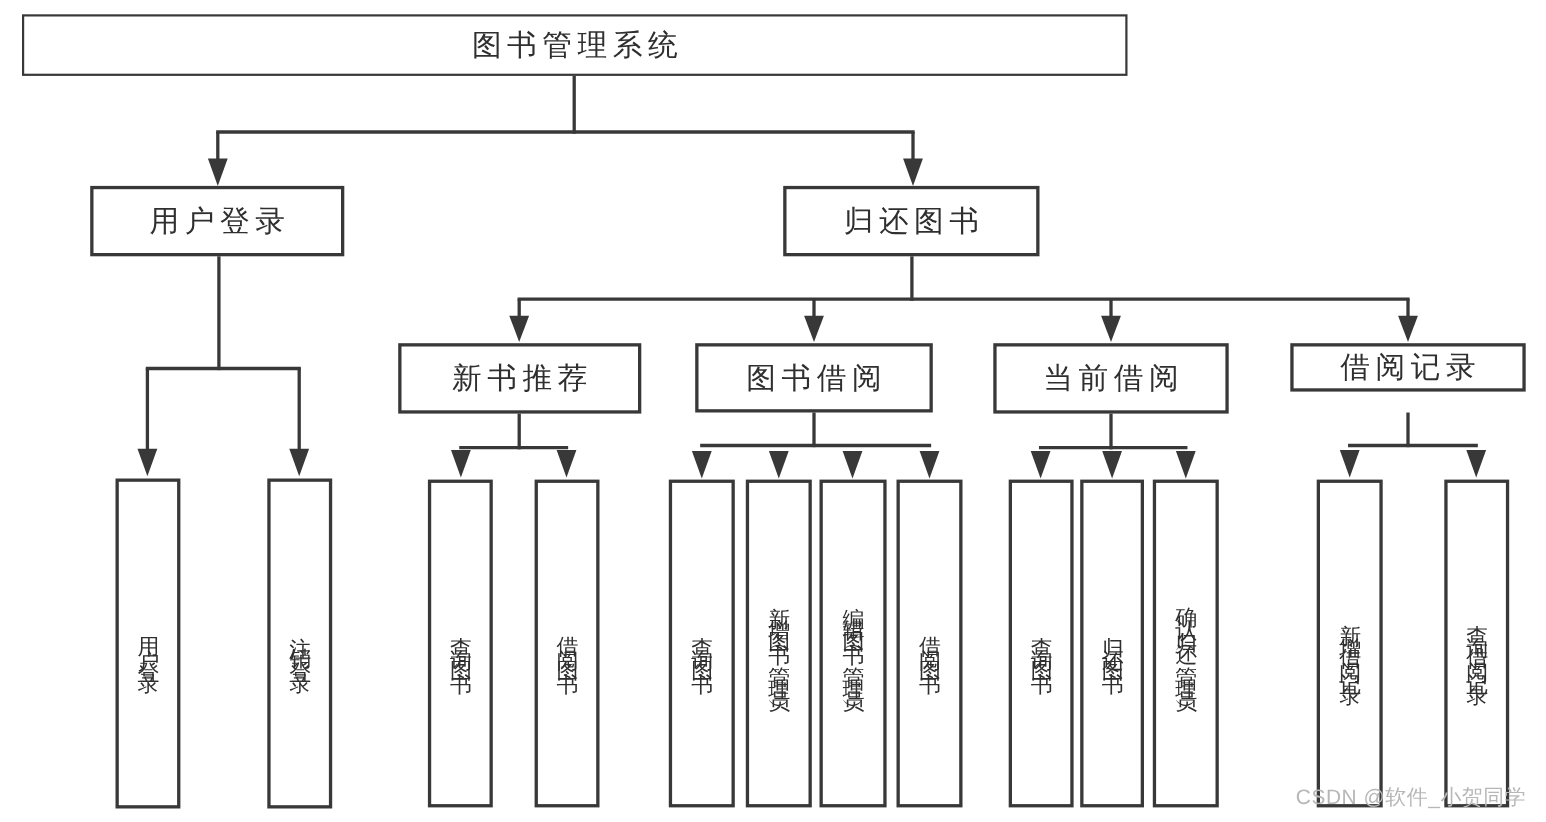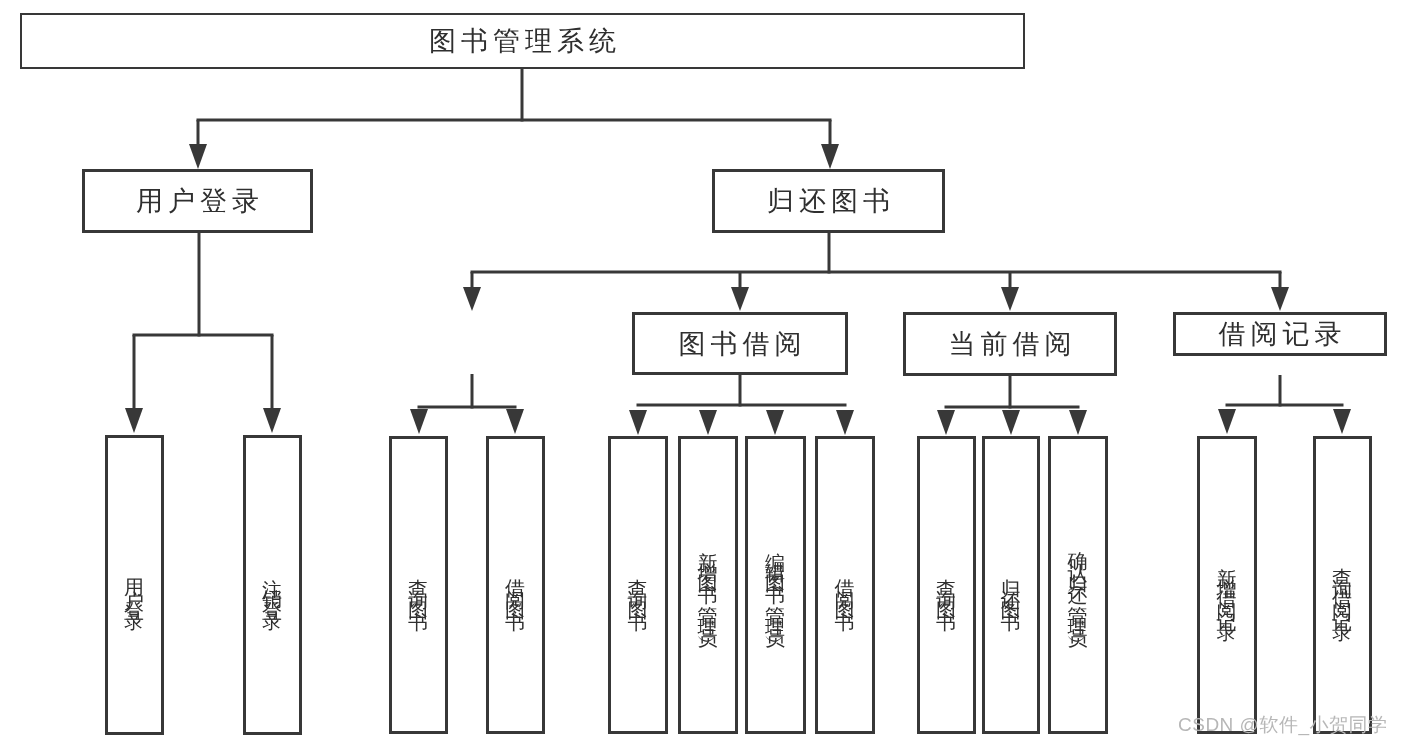--- a/index.html
+++ b/index.html
@@ -120,20 +120,21 @@
       <path d="M1218 409 L1236 409 L1227 434 Z"></path>
       <path d="M1333 409 L1351 409 L1342 434 Z"></path>
     </g>
   </svg>
 
   <div class="box h root" style="left:20px; top:13px; width:1005px; height:56px;">图书管理系统</div>
 
   <div class="box h" style="left:82px; top:169px; width:231px; height:64px;">用户登录</div>
   <div class="box h" style="left:712px; top:169px; width:233px; height:64px;">归还图书</div>
 
+  <div class="box h" style="left:362px; top:312px; width:221px; height:64px;">新书推荐</div>
   <div class="box h" style="left:632px; top:312px; width:216px; height:63px;">图书借阅</div>
   <div class="box h" style="left:903px; top:312px; width:214px; height:64px;">当前借阅</div>
   <div class="box h" style="left:1173px; top:312px; width:214px; height:44px;">借阅记录</div>
 
   <div class="box v" style="left:105px; top:435px; width:59px; height:300px;">用户登录</div>
   <div class="box v" style="left:243px; top:435px; width:59px; height:300px;">注销登录</div>
 
   <div class="box v" style="left:389px; top:436px; width:59px; height:298px;">查询图书</div>
   <div class="box v" style="left:486px; top:436px; width:59px; height:298px;">借阅图书</div>
 

